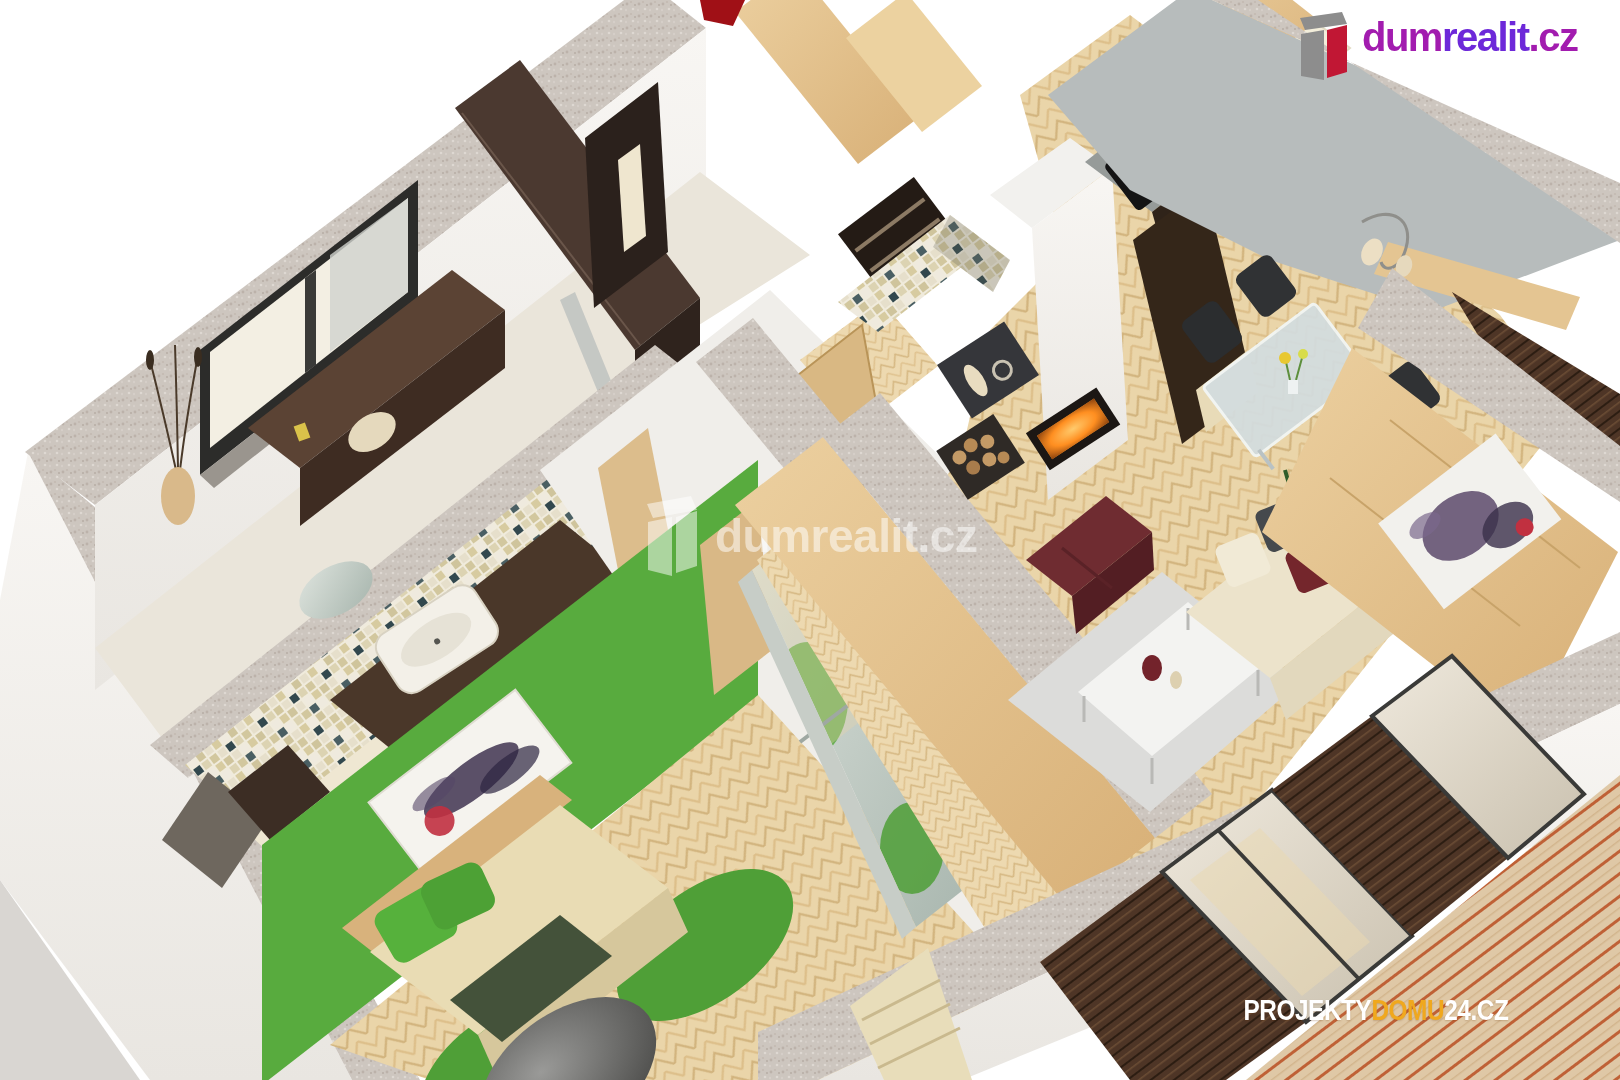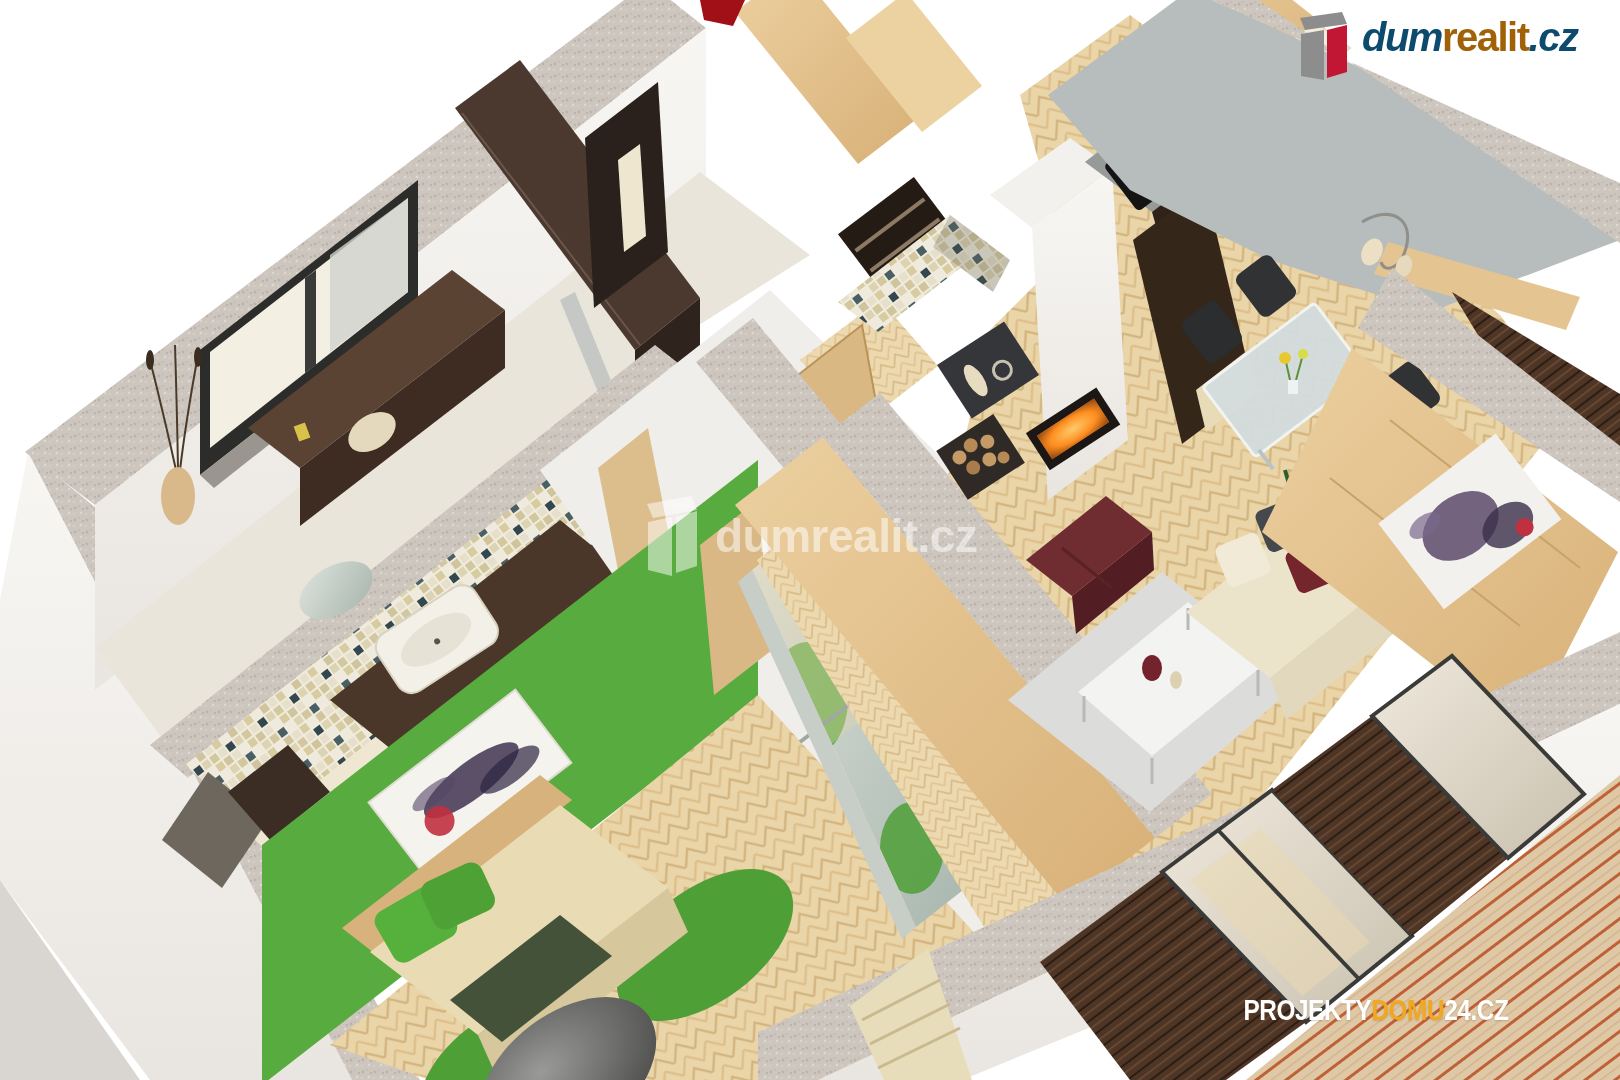--- a/index.html
+++ b/index.html
@@ -6,22 +6,22 @@
   body{
     width:1620px;height:1080px;position:relative;overflow:hidden;
     background:#ffffff;font-family:"Liberation Sans",sans-serif;
   }
   .stage{position:absolute;inset:0;}
   svg{display:block;}
   
   .logo{position:absolute;left:1298px;top:4px;display:flex;gap:10px;align-items:flex-start;}
   .logo-icon{margin-top:8px;}
   .logo-text{font-size:40px;font-weight:700;letter-spacing:-1.5px;line-height:66px;white-space:nowrap;}
-  .lg-gray{color:#0c4a6e;font-style:italic;}
-  .lg-red{color:#a16207;}
+  .lg-gray{color:#a21caf;}
+  .lg-red{color:#6d28d9;}
   
   .watermark{position:absolute;left:645px;top:494px;display:flex;gap:14px;align-items:center;pointer-events:none;}
   .wm-text{font-size:46px;font-weight:700;color:rgba(255,255,255,0.52);letter-spacing:-0.5px;white-space:nowrap;}
   
   .footer-mark{position:absolute;right:112px;top:994px;font-size:29px;font-weight:700;
     transform:scaleX(.84);transform-origin:right top;color:#ffffff;white-space:nowrap;
     letter-spacing:-0.5px;text-shadow:0 1px 2px rgba(110,60,20,.25);}
   .ft-yellow{color:#f0a81e;}
 </style>
 </head>

